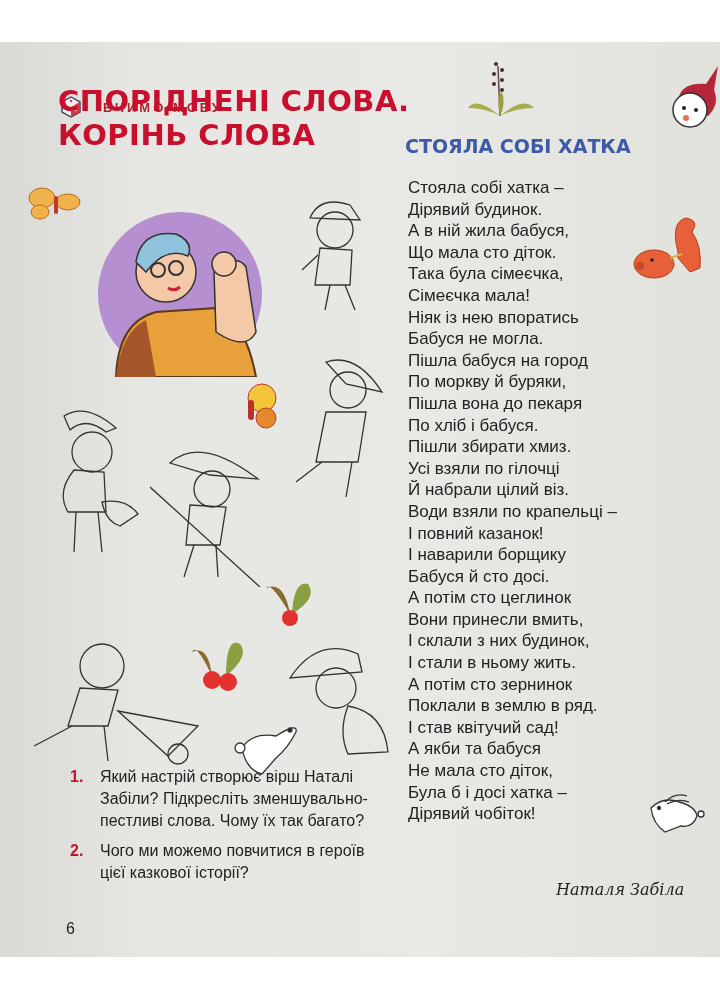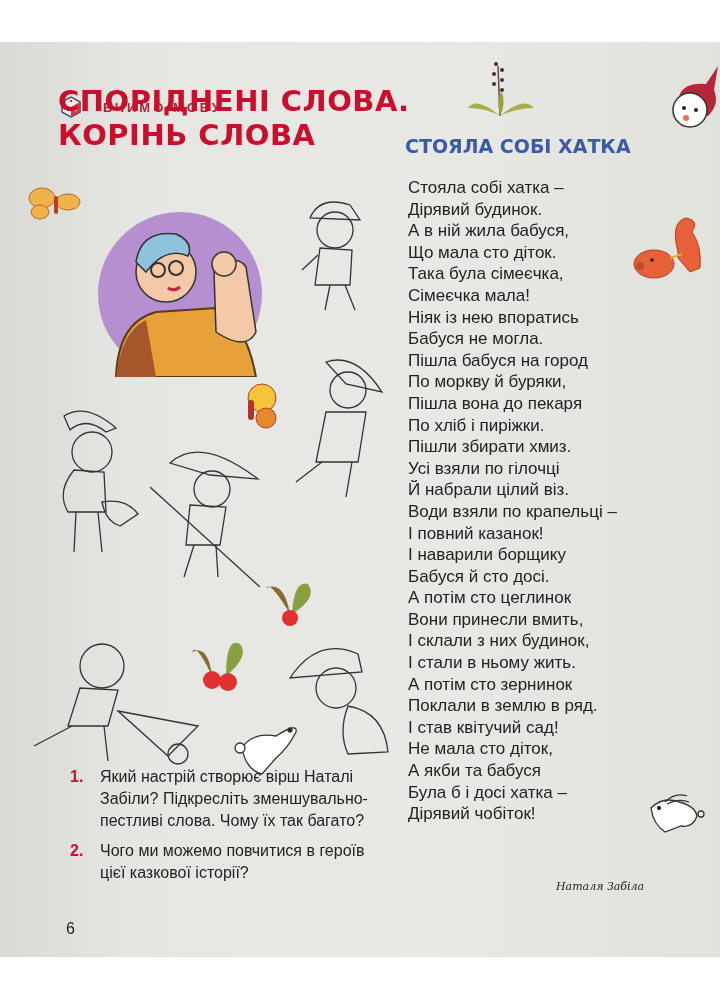--- a/index.html
+++ b/index.html
@@ -6,21 +6,21 @@
   body { width:720px; height:1000px; background:#ffffff; position:relative; overflow:hidden; font-family:"Liberation Sans", sans-serif; }
   .page { position:absolute; left:0; top:42px; width:720px; height:915px;
           background:linear-gradient(90deg,#d9d9d6 0%,#e6e7e3 20%,#e8e9e5 60%,#e1e2dc 100%); overflow:hidden; }
   .abs { position:absolute; }
   .section-label { left:60px; top:10px; display:flex; align-items:center; gap:21px;margin-top:44px; }
   .section-label .txt { color:#b3202e; font-size:13px; letter-spacing:3px; font-weight:bold; }
   .title { left:58px; top:42px; color:#c8102e; font-weight:900; font-size:29px; line-height:34px; letter-spacing:0.5px; font-family:"DejaVu Sans", sans-serif; }
   .poem-title { left:405px; top:93px; color:#3d5aa8; font-weight:bold; font-size:19px; font-family:"DejaVu Sans", sans-serif; }
   .poem { left:408px; top:135px; font-family:Liberation Sans, sans-serif; font-size:17px; line-height:21.6px; color:#222; }
   .poem div { white-space:nowrap; }
-  .author { left:556px; top:838px; font-family:"DejaVu Serif", serif; font-style:italic; font-size:11px; color:#222; }
+  .author { left:556px; top:838px; font-family:"DejaVu Serif", serif; font-style:italic; font-size:16px; color:#222; }
   .questions { left:70px; top:724px; width:310px; font-size:16px; line-height:22px; color:#222; }
   .q { display:flex; margin-bottom:8px; }
   .q .num { color:#c8102e; font-weight:bold; width:30px; flex-shrink:0; }
   .page-num { left:66px; top:878px; font-size:16px; color:#222; }
 </style>
 </head>
 <body>
 
 <div class="page">
 
@@ -107,37 +107,37 @@
       <div>Дірявий будинок.</div>
       <div>А в ній жила бабуся,</div>
       <div>Що мала сто діток.</div>
       <div>Така була сімеєчка,</div>
       <div>Сімеєчка мала!</div>
       <div>Ніяк із нею впоратись</div>
       <div>Бабуся не могла.</div>
       <div>Пішла бабуся на город</div>
       <div>По моркву й буряки,</div>
       <div>Пішла вона до пекаря</div>
-      <div>По хліб і пиріжки.</div>
+      <div>По хліб і бабуся.</div>
       <div>Пішли збирати хмиз.</div>
       <div>Усі взяли по гілочці</div>
       <div>Й набрали цілий віз.</div>
       <div>Води взяли по крапельці –</div>
       <div>І повний казанок!</div>
       <div>І наварили борщику</div>
       <div>Бабуся й сто досі.</div>
       <div>А потім сто цеглинок</div>
       <div>Вони принесли вмить,</div>
       <div>І склали з них будинок,</div>
       <div>І стали в ньому жить.</div>
       <div>А потім сто зернинок</div>
       <div>Поклали в землю в ряд.</div>
       <div>І став квітучий сад!</div>
+      <div>А якби та бабуся</div>
       <div>Не мала сто діток,</div>
-      <div>А якби та бабуся</div>
       <div>Була б і досі хатка –</div>
       <div>Дірявий чобіток!</div>
     </div>
 
   <div class="abs author">Наталя Забіла</div>
 
   <svg class="abs" style="left:645px;top:750px" width="60" height="45" viewBox="0 0 60 45" fill="#fff" stroke="#333" stroke-width="1.3">
     <path d="M6 16 Q18 4 34 10 Q50 14 52 24 Q48 36 36 34 L20 40 Q8 32 6 16 Z"></path>
     <path d="M20 10 Q30 0 42 4 M22 12 Q34 6 44 10" fill="none"></path>
     <circle cx="56" cy="22" r="3"></circle>

